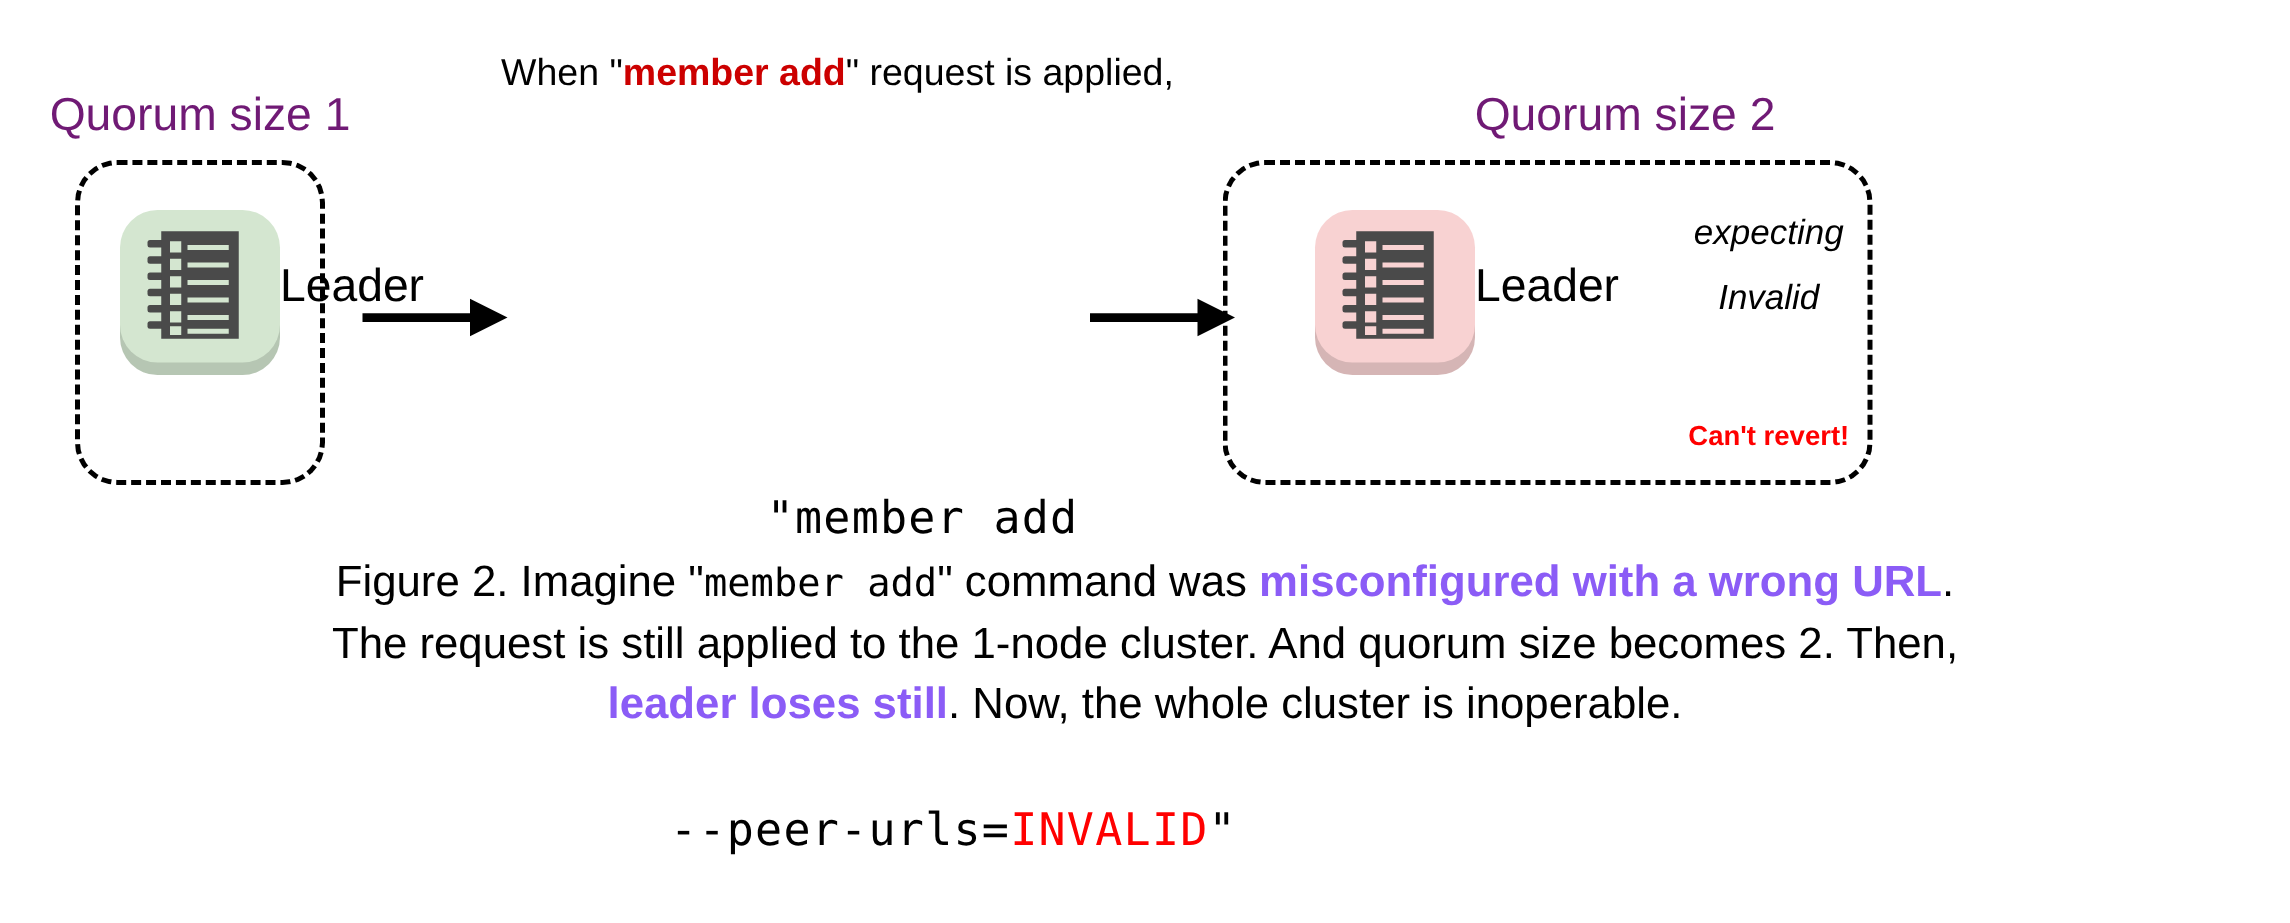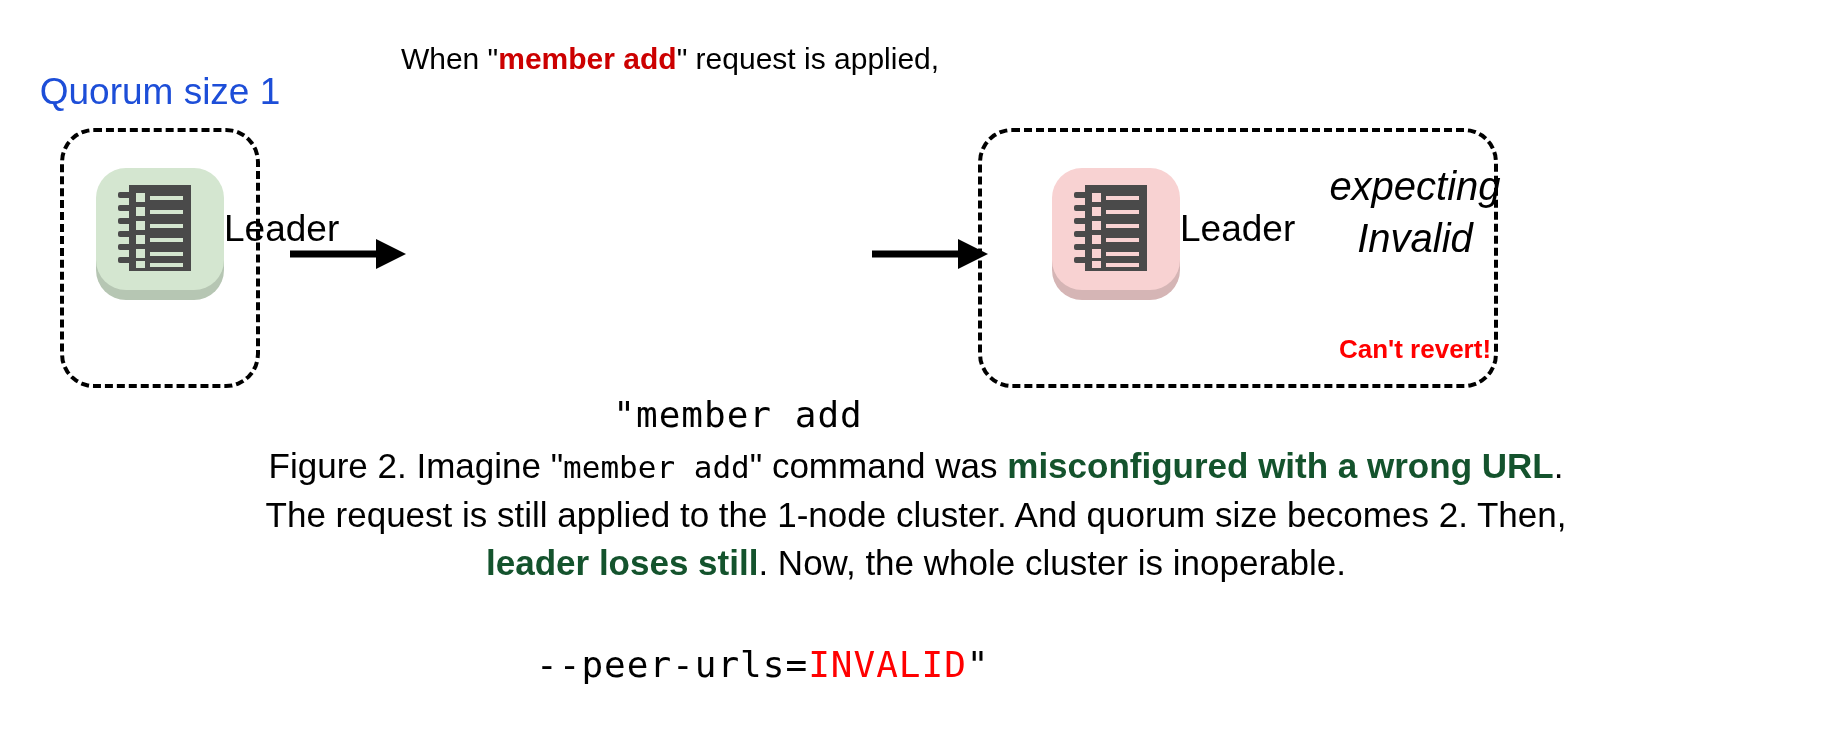--- a/index.html
+++ b/index.html
@@ -14,21 +14,21 @@
   }
   .stage{position:absolute;left:0;top:0;width:1832px;height:738px;}
 
   
   .abs{position:absolute;}
 
   
   .quorum-label{
     font-size:37px;
     line-height:44px;
-    color:#1d4ed8;
+    color:#701a75;
     white-space:nowrap;
     text-align:center;
   }
 
   
   .cluster-box{
     border:4px dashed #000000;
     border-radius:34px;
     box-sizing:border-box;
     background:transparent;
@@ -86,30 +86,30 @@
   }
   .cmd-invalid{color:#FF0000;}
 
   
   .arrow{position:absolute;}
 
   
   .expect-block{
     position:absolute;
     text-align:center;
-    font-size:40px;
+    font-size:28px;
     line-height:52px;
     font-style:italic;
     color:#000;
     white-space:nowrap;
   }
   .cant-revert{
     position:absolute;
     text-align:center;
-    font-size:26px;
+    font-size:22px;
     line-height:34px;
     font-weight:bold;
     color:#FF0000;
     white-space:nowrap;
   }
 
   
   .figcaption{
     position:absolute;
     left:0;width:1832px;
@@ -117,21 +117,21 @@
     font-size:35px;
     line-height:48px;
     color:#000;
   }
   .figcaption .figno{}
   .figcaption .mono{
     font-family:"DejaVu Sans Mono", monospace;
     font-size:31px;
     letter-spacing:0px;
   }
-  .figcaption .hi{color:#14532d;font-weight:bold;}
+  .figcaption .hi{color:#8b5cf6;font-weight:bold;}
 </style>
 </head>
 <body>
 
 <div class="stage">
 
   <div class="abs quorum-label" style="left:20px;top:70px;width:280px;">Quorum size 1</div>
 
   <div class="abs cluster-box" style="left:60px;top:128px;width:200px;height:260px;"></div>
 
@@ -193,20 +193,21 @@
     </div>
   </div>
 
   <div class="arrow" style="left:870px;top:232px;">
     <svg width="120" height="44" viewBox="0 0 120 44" aria-hidden="true">
       <line x1="2" y1="22" x2="92" y2="22" stroke="#000" stroke-width="7"></line>
       <polygon points="88,7 118,22 88,37" fill="#000"></polygon>
     </svg>
   </div>
 
+  <div class="abs quorum-label" style="left:1140px;top:70px;width:320px;">Quorum size 2</div>
 
   <div class="abs cluster-box" style="left:978px;top:128px;width:520px;height:260px;"></div>
 
   <div class="node" style="left:1052px;top:162px;">
     <div class="node-icon">
       <div class="plate shadow" style="background:#F8D2D2;"></div>
       <div class="plate" style="background:#F8D2D2;"></div>
       <svg viewBox="0 0 128 128" aria-hidden="true">
         <g fill="#4A4A4A">
           <rect x="22" y="30" width="16" height="6" rx="2"></rect>

